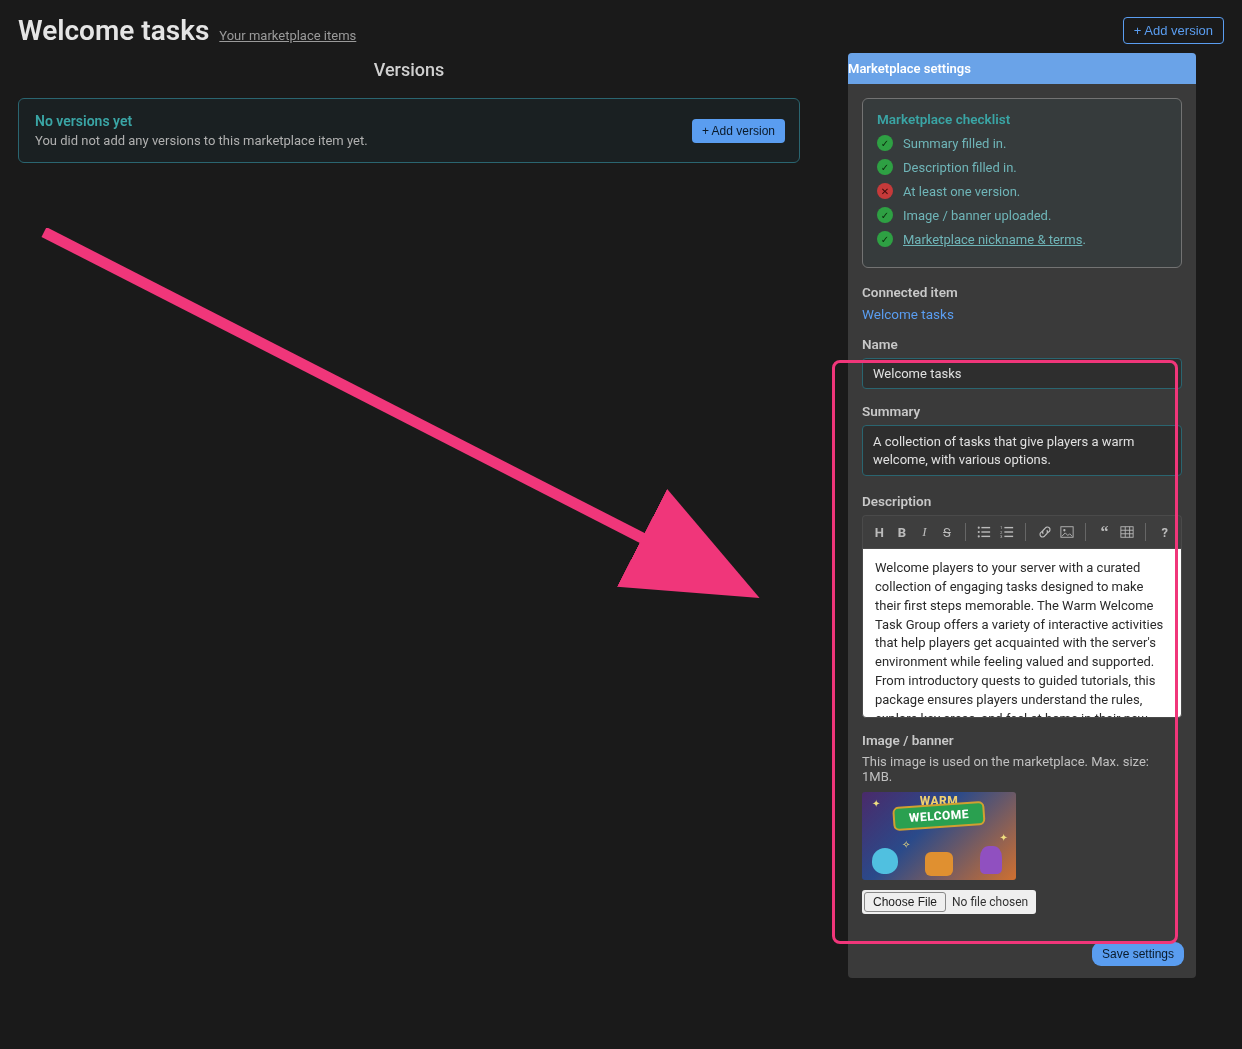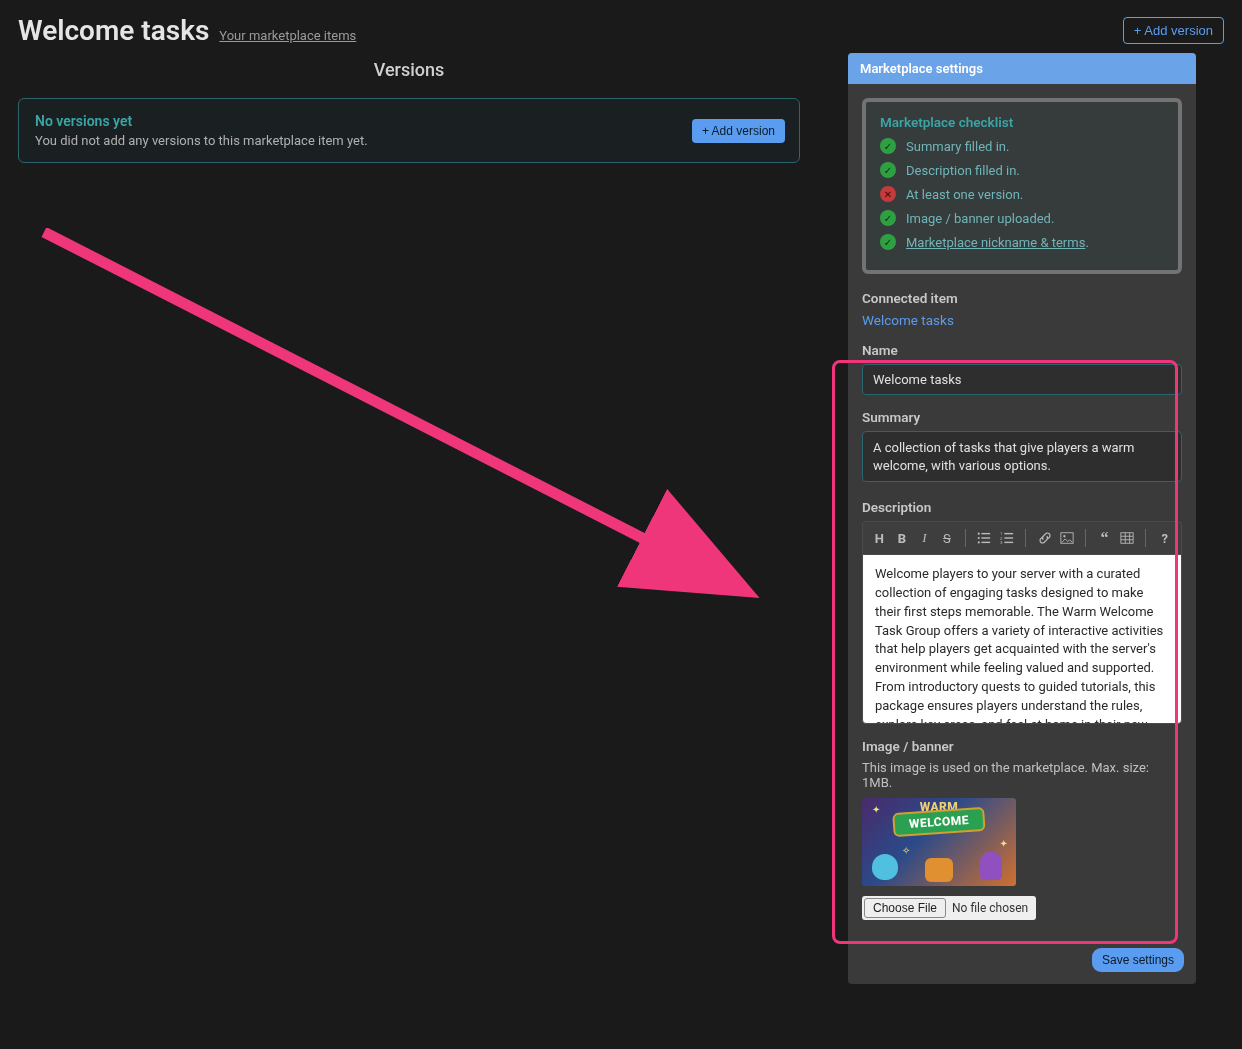--- a/index.html
+++ b/index.html
@@ -65,25 +65,25 @@
     background: #3a3a3a;
     border-radius: 4px;
     overflow: hidden;
     margin-bottom: 18px;
   }
   .panel-header {
     background: #6aa3e8;
     color: #fff;
     font-weight: 600;
     font-size: 13px;
-    padding: 8px 12px;
+    padding: 8px 0;
   }
   .panel-body { padding: 14px; }
   .checklist-box {
-    border: 4px solid #737373;
+    border: 1px solid #737373;
     background: rgba(30,70,80,0.12);
     border-radius: 6px;
     padding: 12px 14px;
     margin-bottom: 16px;
   }
   .checklist-title { color: #3aa5a5; font-weight: 600; font-size: 13.5px; margin-bottom: 2px;}
   .checklist-sub { color: #c0c0c0; font-size: 13px; margin-bottom: 10px;}
   .check-item {
     display: flex; align-items: center; gap: 10px;
     margin: 8px 0;

